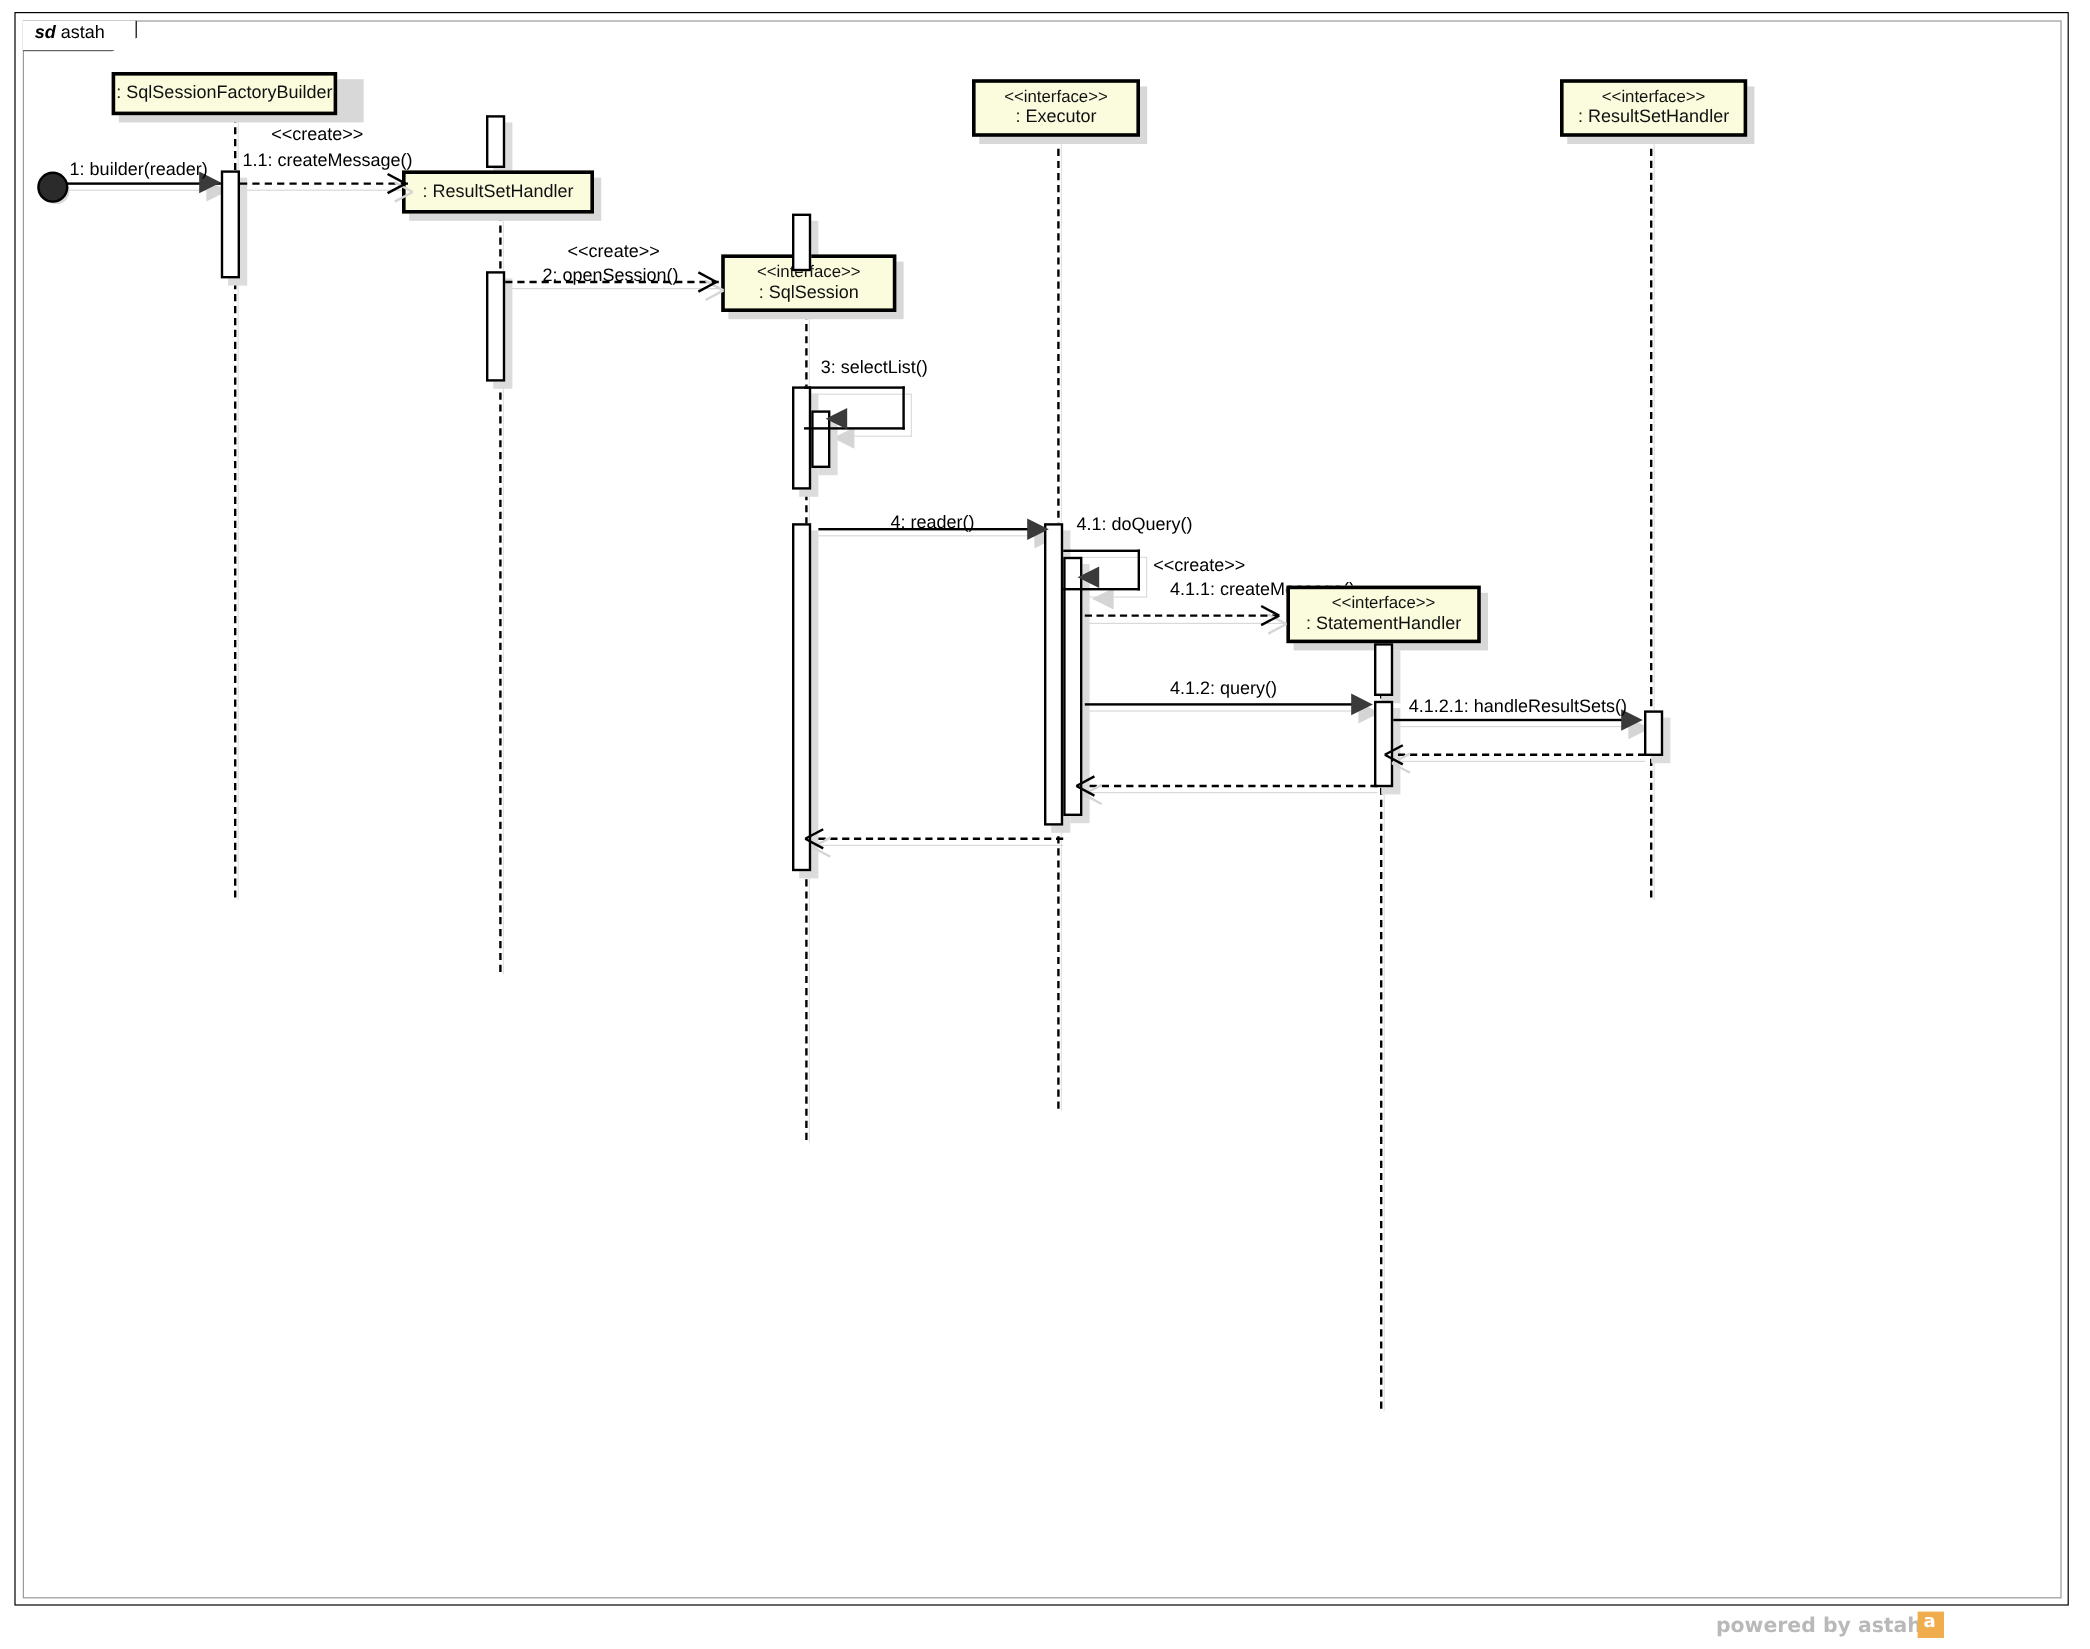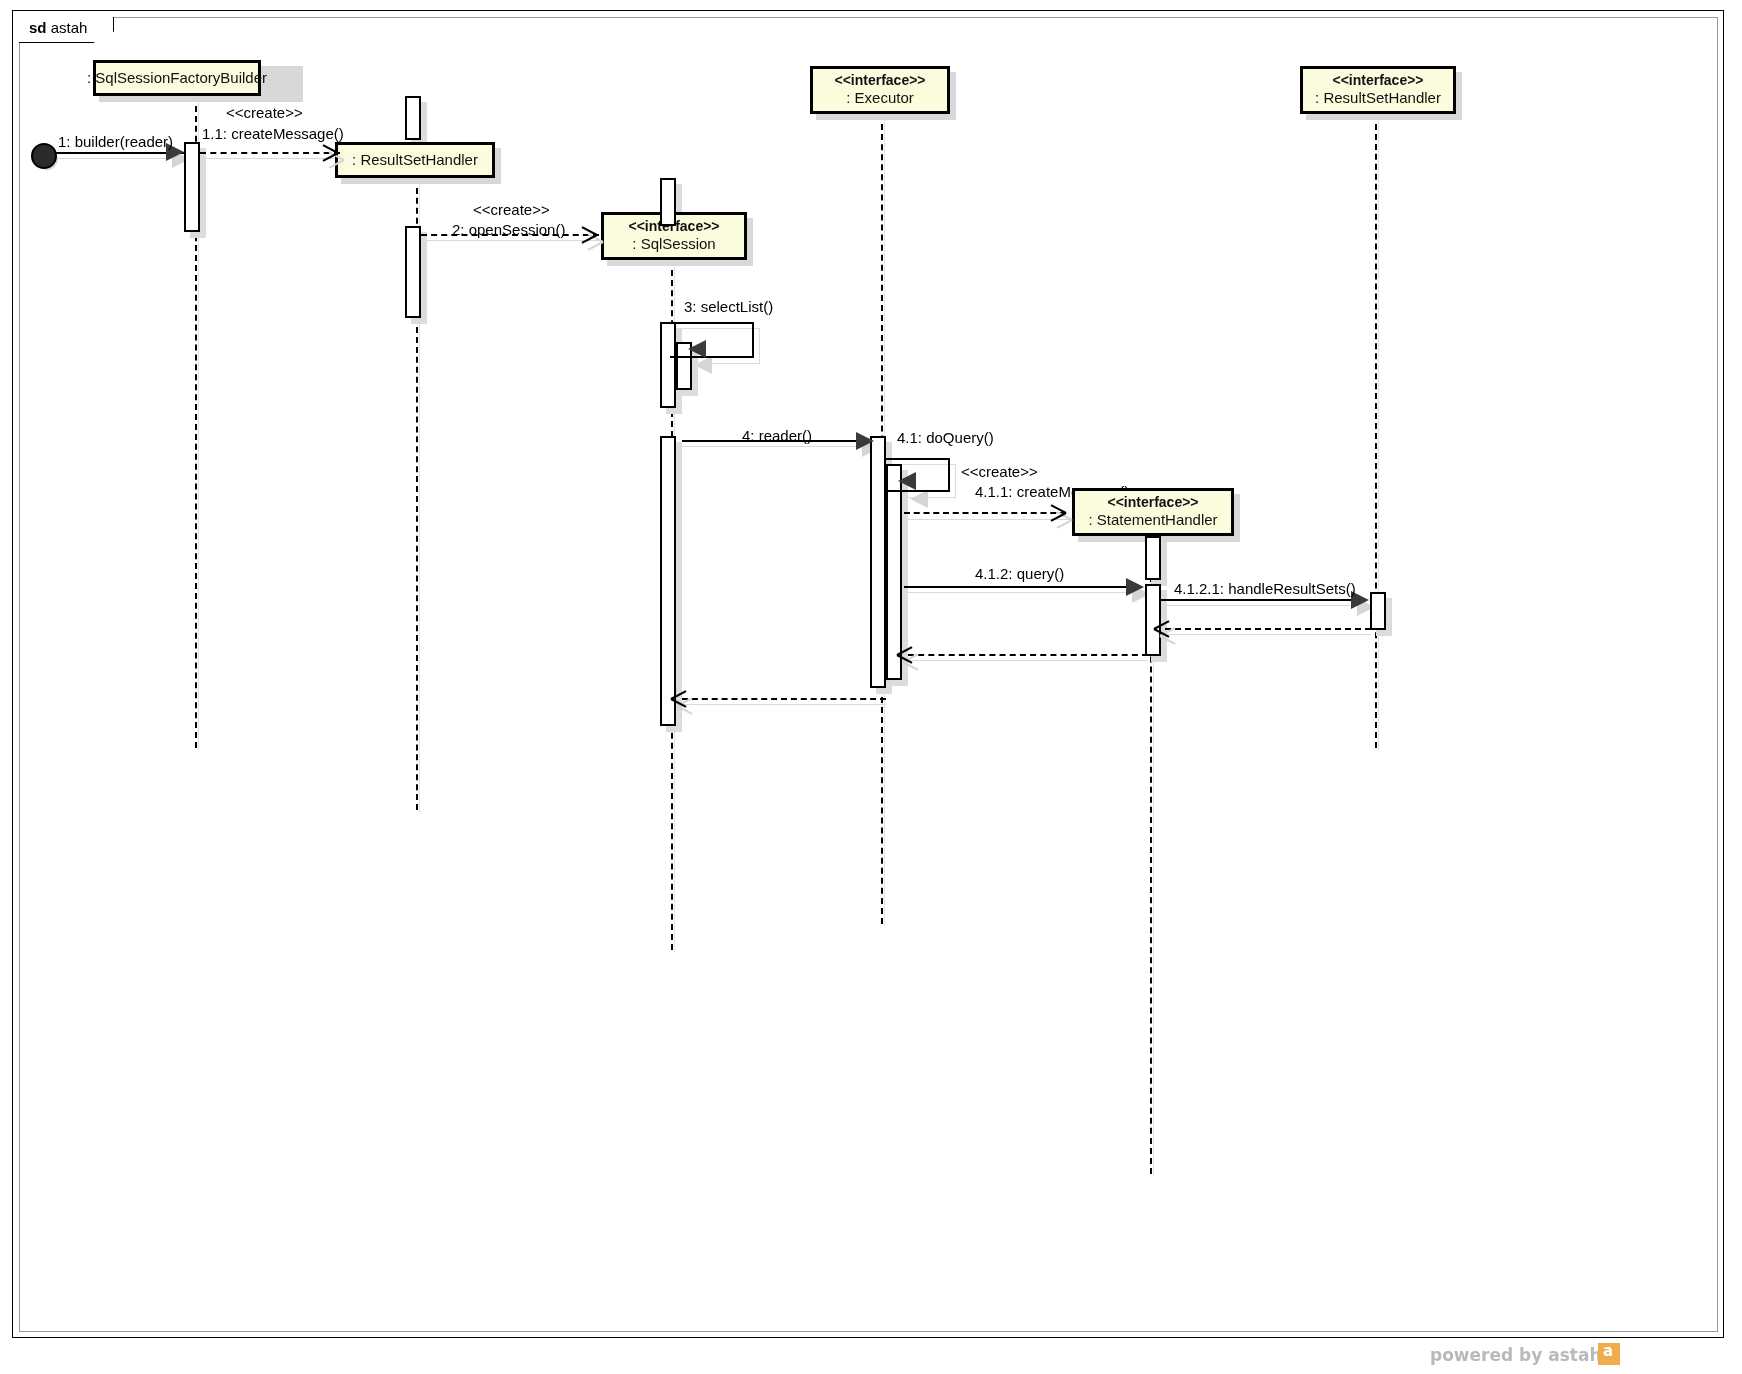--- a/index.html
+++ b/index.html
@@ -8,27 +8,27 @@
   #canvas{position:absolute;left:0;top:0;width:1742px;height:1374px;}
 
   
   .frame-outer{position:absolute;left:12px;top:10px;width:1712px;height:1328px;border:1px solid #000;box-sizing:border-box;background:#fff;}
   .frame-inner{position:absolute;left:19px;top:17px;width:1699px;height:1315px;border:1px solid #9a9a9a;box-sizing:border-box;background:#fff;}
 
   .frame-tag{position:absolute;left:19px;top:17px;height:26px;min-width:78px;box-sizing:border-box;
       border:1px solid #000;border-top:none;border-left:none;background:#fff;
       padding:2px 26px 2px 10px;font-size:15px;color:#000;white-space:nowrap;
       clip-path:polygon(0 0,100% 0,100% 55%,78% 100%,0 100%);}
-  .frame-tag .kw{font-weight:bold;}
+  .frame-tag .kw{font-weight:bold;font-style:italic;}
 
   
   .part{position:absolute;box-sizing:border-box;background:#fbfbdd;border:3px solid #000;
         display:flex;flex-direction:column;align-items:center;justify-content:center;
         font-size:15px;color:#111;line-height:1.22;z-index:6;}
-  .part .stereo{font-size:14px;font-weight:bold;}
+  .part .stereo{font-size:14px;}
   .part .nm{font-size:15px;white-space:nowrap;}
   .part-shadow{position:absolute;background:#d8d8d8;z-index:5;}
 
   
   .lifeline{position:absolute;width:0;border-left:2px dashed #000;z-index:2;}
   .lifeline-sh{position:absolute;width:0;border-left:1px solid #e2e2e2;z-index:1;}
 
   
   .act{position:absolute;background:#fff;border:2px solid #000;box-sizing:border-box;z-index:7;}
   .act-sh{position:absolute;background:#dcdcdc;z-index:4;}
@@ -90,21 +90,21 @@
   <div class="lifeline-sh" style="left:1378px;top:116px;height:634px;"></div>
 
   <div class="lifeline" style="left:195px;top:96px;height:652px;"></div>
   <div class="lifeline" style="left:416px;top:178px;height:632px;"></div>
   <div class="lifeline" style="left:671px;top:260px;height:690px;"></div>
   <div class="lifeline" style="left:881px;top:114px;height:810px;"></div>
   <div class="lifeline" style="left:1150px;top:536px;height:638px;"></div>
   <div class="lifeline" style="left:1375px;top:114px;height:634px;"></div>
 
   <div class="part-shadow" style="left:99px;top:66px;width:204px;height:36px;"></div>
-  <div class="part" style="left:93px;top:60px;width:168px;height:36px;">
+  <div class="part" style="left:93px;top:60px;width:188px;height:36px;">
     <span class="nm">: SqlSessionFactoryBuilder</span>
   </div>
 
   <div class="part-shadow" style="left:341px;top:148px;width:160px;height:36px;"></div>
   <div class="part" style="left:335px;top:142px;width:160px;height:36px;">
     <span class="nm">: ResultSetHandler</span>
   </div>
 
   <div class="part-shadow" style="left:607px;top:218px;width:146px;height:48px;"></div>
   <div class="part" style="left:601px;top:212px;width:146px;height:48px;">

